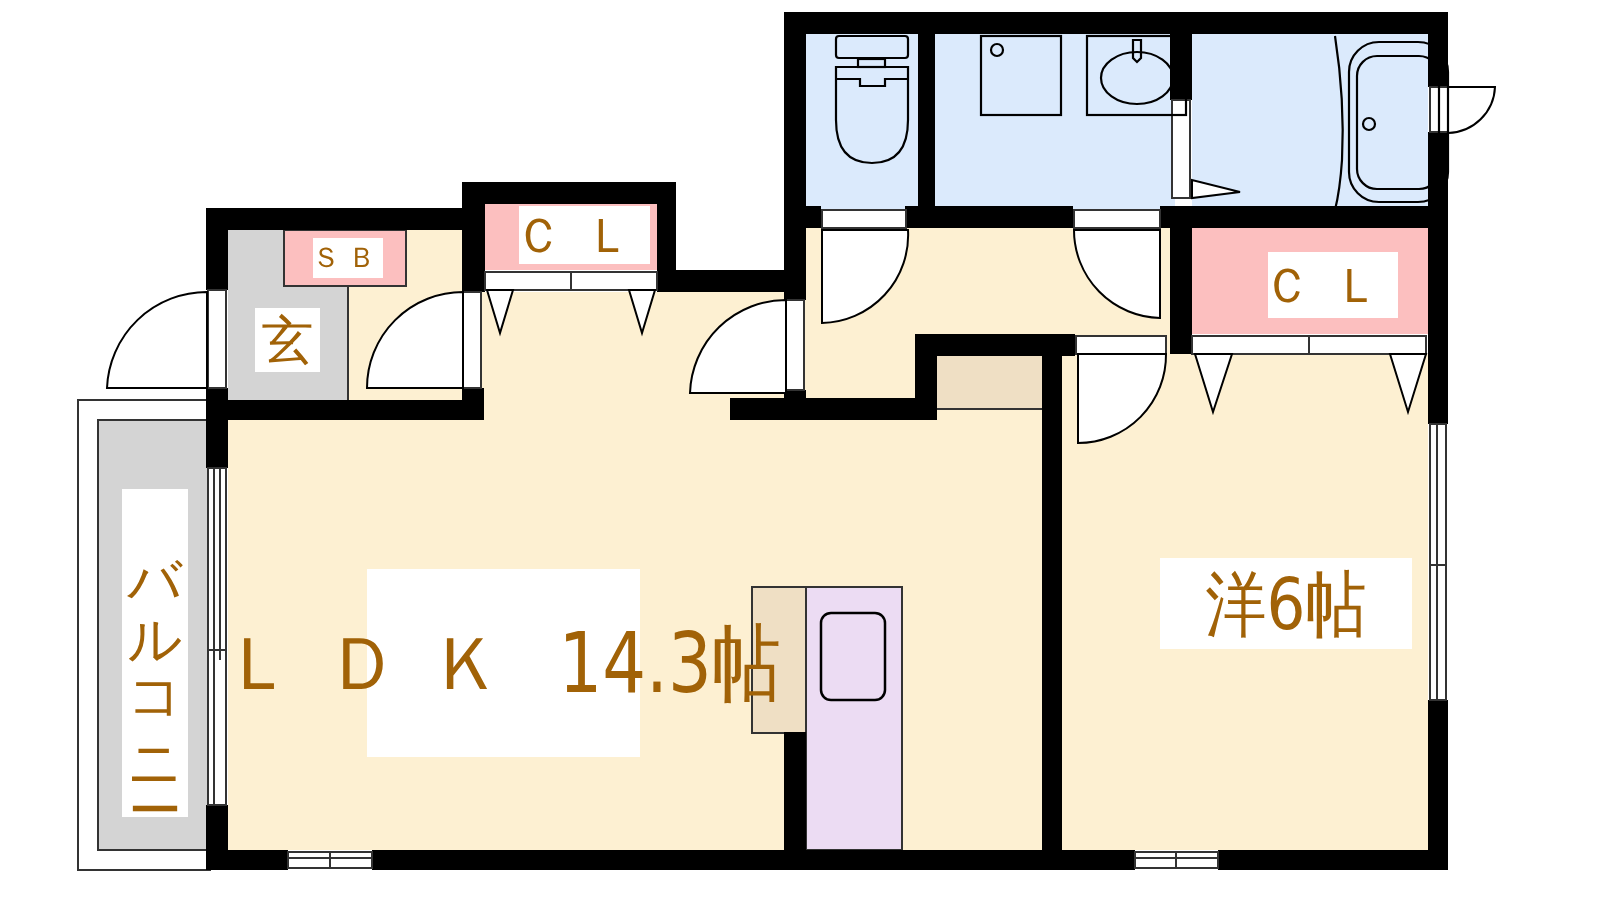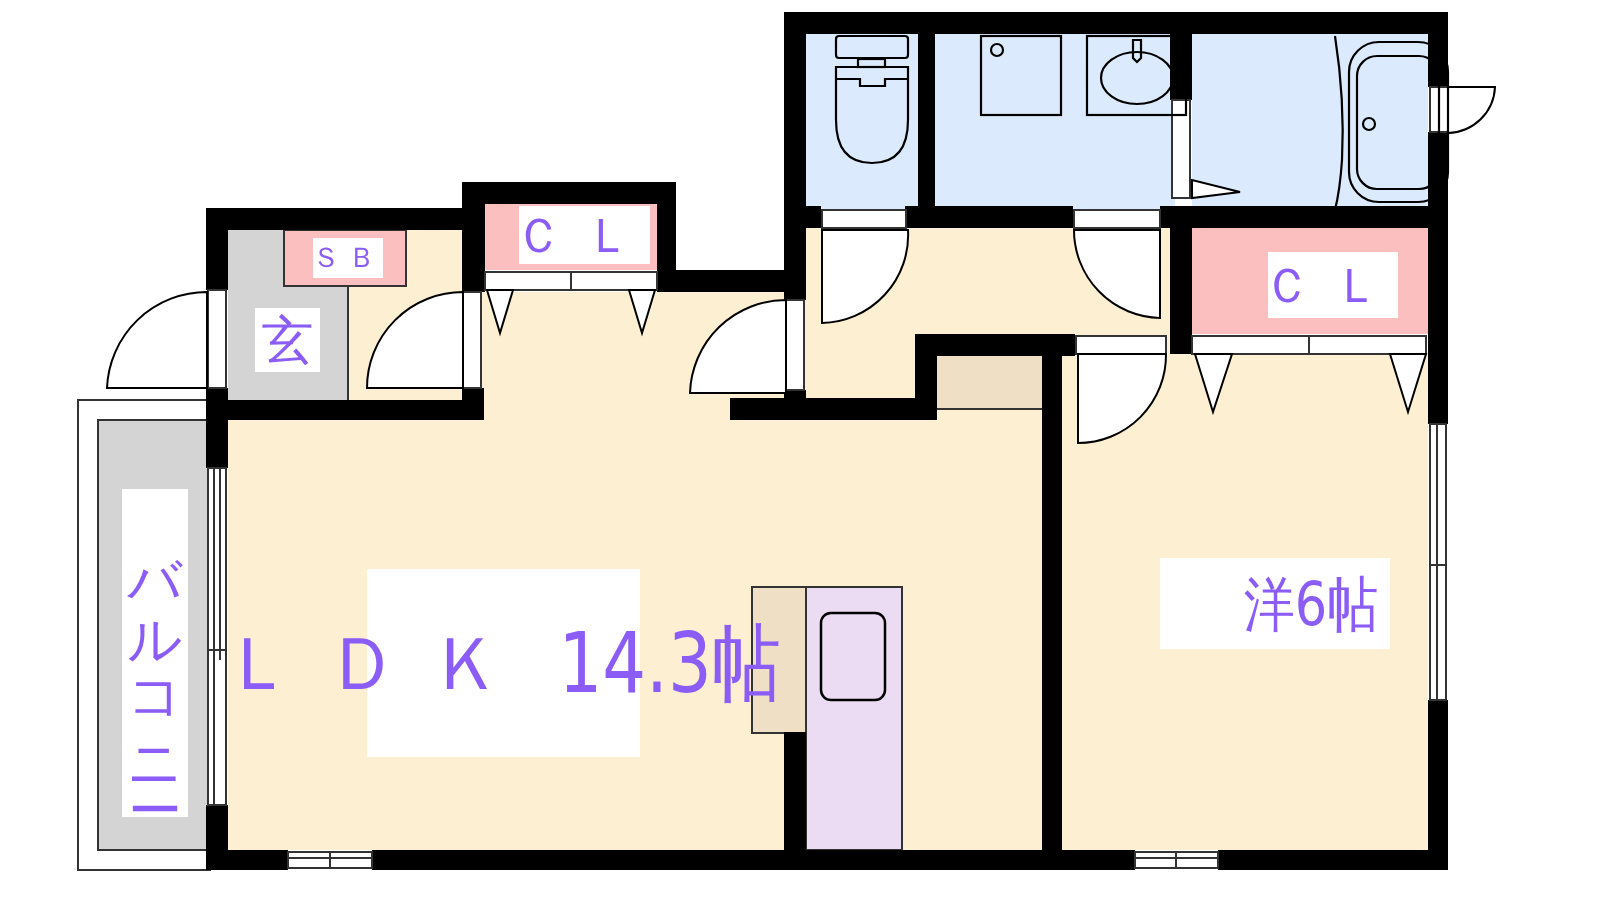--- a/index.html
+++ b/index.html
@@ -1,27 +1,27 @@
 <!DOCTYPE html>
 <html><head>
 <meta charset="utf-8">
 <style>
   html, body { margin: 0; padding: 0; background: #ffffff; }
   body { width: 1600px; height: 900px; overflow: hidden; position: relative; font-family: "DejaVu Sans", "Liberation Sans", sans-serif; }
   #plan { position: absolute; left: 0; top: 0; width: 1600px; height: 900px; }
-  .label { position: absolute; background: #ffffff; color: #8b5cf6; display: flex; align-items: center; justify-content: center; white-space: nowrap; line-height: 1; }
+  .label { position: absolute; background: #ffffff; color: #a16207; display: flex; align-items: center; justify-content: center; white-space: nowrap; line-height: 1; }
   .lbl-sb { left: 313px; top: 238px; width: 70px; height: 40px; font-size: 28px; letter-spacing: 8px; }
   .lbl-cl1 { left: 519px; top: 206px; width: 131px; height: 58px; font-size: 48px; letter-spacing: 22px; }
   .lbl-cl2 { left: 1268px; top: 252px; width: 130px; height: 66px; font-size: 48px; letter-spacing: 22px; }
   .lbl-genkan { left: 255px; top: 308px; width: 65px; height: 64px; font-size: 52px; }
   .lbl-balcony { left: 122px; top: 489px; width: 66px; height: 328px; font-size: 54px; writing-mode: vertical-rl; letter-spacing: 4px; }
   .lbl-ldk { left: 367px; top: 569px; width: 273px; height: 188px; flex-direction: row; }
   .lbl-ldk .l1 { font-size: 74px; letter-spacing: 30px; height: 90px; display: flex; align-items: center; padding-left: 20px; }
   .lbl-ldk .l2 { font-size: 84px; height: 92px; display: flex; align-items: center; transform: scaleX(0.82); }
-  .lbl-yo { left: 1160px; top: 558px; width: 230px; height: 91px; font-size: 60px; justify-content: flex-end; }
+  .lbl-yo { left: 1160px; top: 558px; width: 252px; height: 91px; font-size: 72px; }
   .lbl-yo span { display: inline-block; transform: scaleX(0.85); }
 </style>
 </head>
 <body>
 
 <svg id="plan" viewBox="0 0 1600 900" xmlns="http://www.w3.org/2000/svg">
 
   <g>
 
     <rect x="78" y="400" width="132" height="470" fill="#ffffff" stroke="#333" stroke-width="2"></rect>

